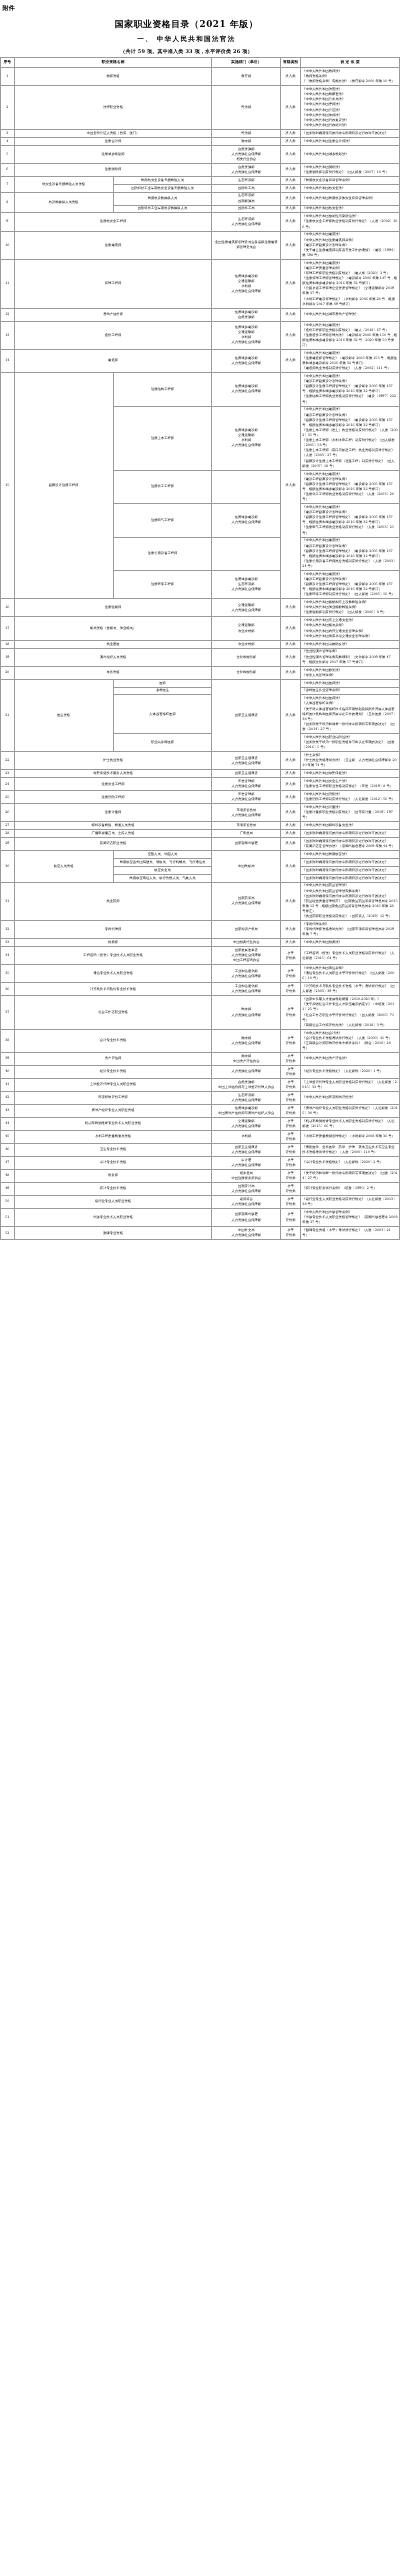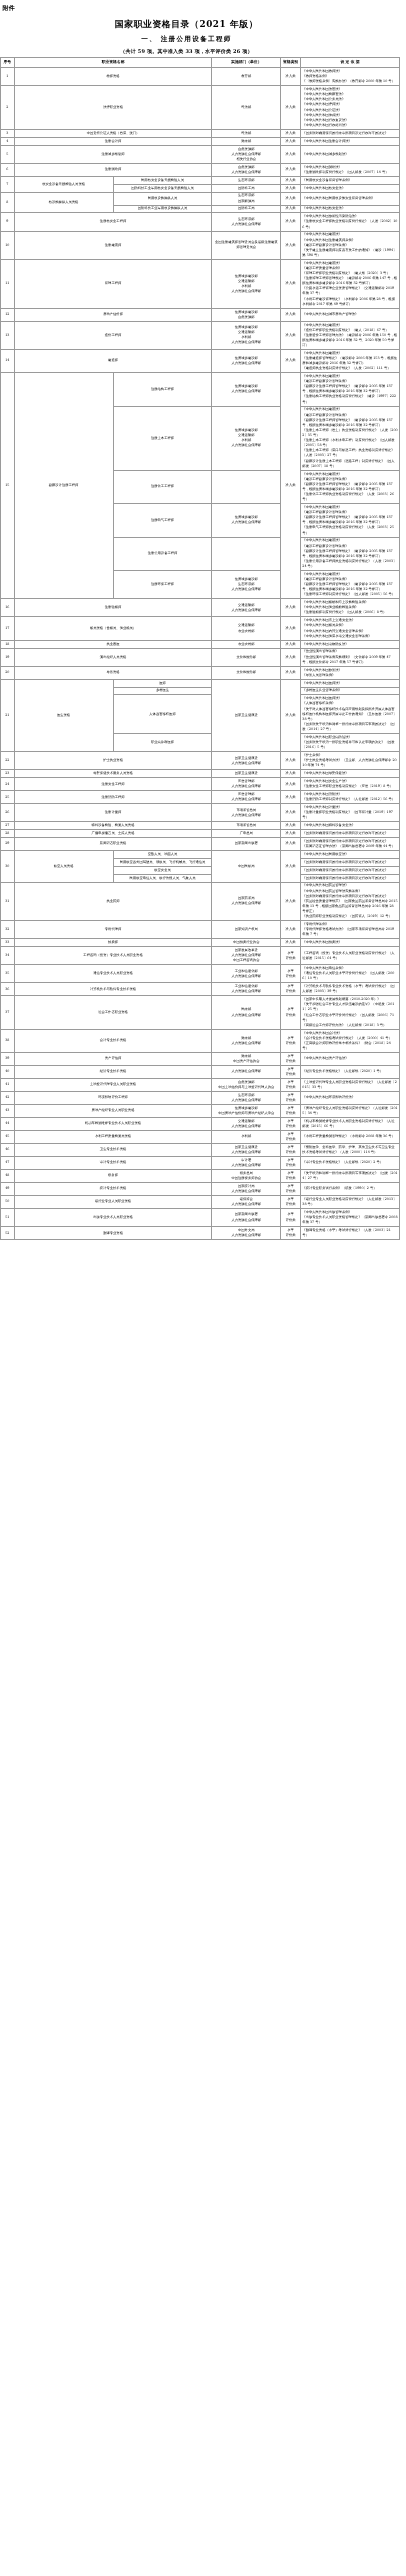--- a/index.html
+++ b/index.html
@@ -55,21 +55,21 @@
   .stack{display:block;}
 </style>
 </head>
 <body>
 
 <div class="page">
 
   <div class="attach">附件</div>
 
   <div class="doc-title">国家职业资格目录（2021 年版）</div>
-  <div class="doc-sub">一、 注册公用设备工程师</div>
+  <div class="doc-sub">一、 中华人民共和国法官法</div>
   <div class="doc-note">（共计 59 项。其中准入类 33 项，水平评价类 26 项）</div>
 
   <table class="cat">
     <thead>
       <tr>
         <th class="c-no">序号</th>
         <th colspan="2">职业资格名称</th>
         <th class="c-dept">实施部门（单位）</th>
         <th class="c-type">资格类别</th>
         <th class="c-basis">设 定 依 据</th>

